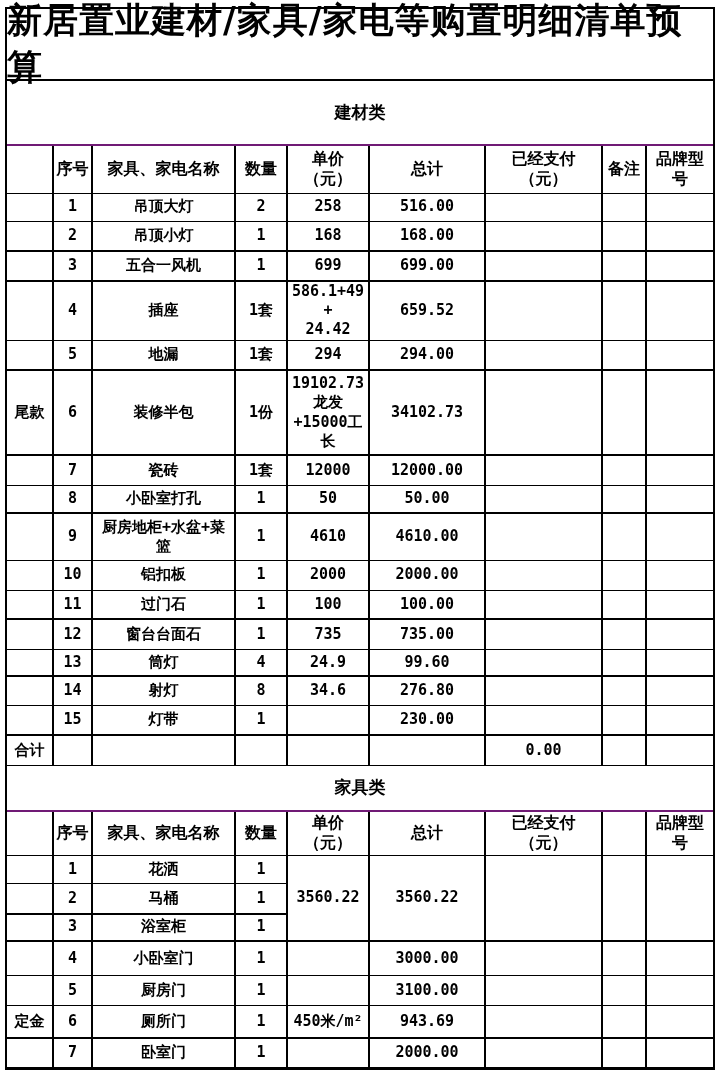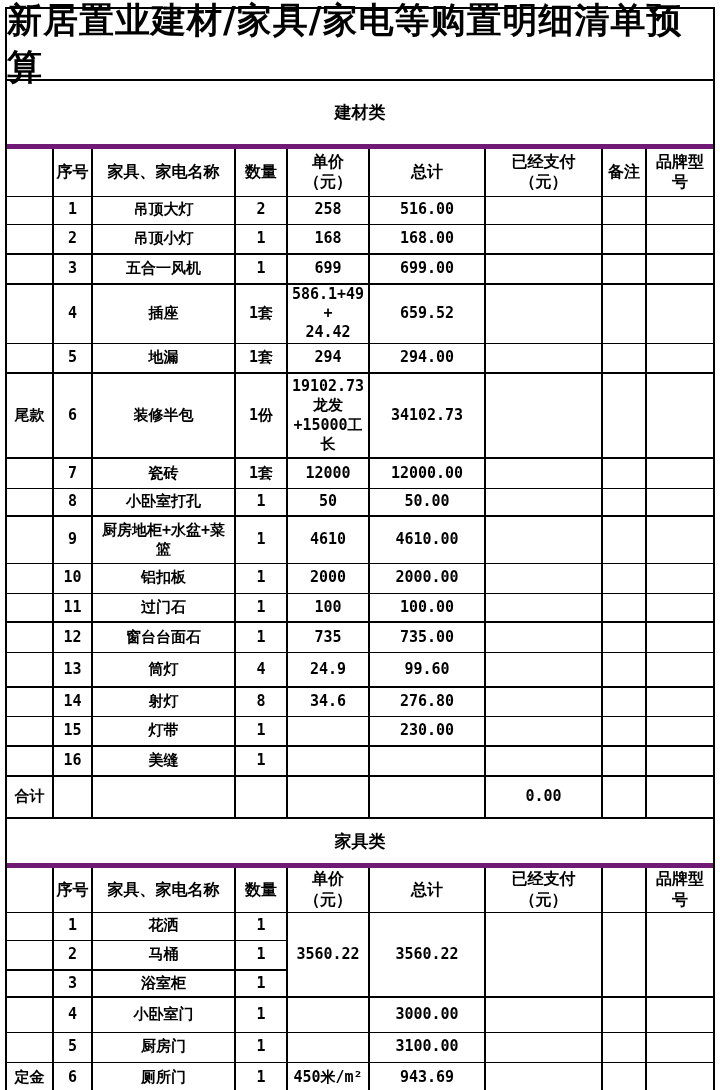--- a/index.html
+++ b/index.html
@@ -10,21 +10,21 @@
   .sheet {
     position: absolute; left: 5px; top: 7px; width: 710px;
     box-sizing: border-box; border: 2px solid #000; background: #fff;
   }
   .title-row {
     height: 70px; border-bottom: 2px solid #000;
     display: flex; align-items: center; justify-content: center;
     font-size: 35px; font-weight: bold; letter-spacing: 1px;
   }
   .section-row {
-    border-bottom: 5px solid #701a75;
+    border-bottom: 2px solid #701a75;
     display: flex; align-items: center; justify-content: center;
     font-size: 17px; font-weight: bold;
   }
   .section-row.s1 { height: 63px; }
   .section-row.s2 { height: 44px; }
 
   table {
     border-collapse: collapse; table-layout: fixed; width: 706px;
   }
   col.c-group { width: 46px; }
@@ -58,21 +58,21 @@
   #t1 tbody tr:nth-child(3)  { height: 30px; }
   #t1 tbody tr:nth-child(4)  { height: 42px; }
   #t1 tbody tr:nth-child(5)  { height: 30px; }
   #t1 tbody tr:nth-child(6)  { height: 85px; }
   #t1 tbody tr:nth-child(7)  { height: 30px; }
   #t1 tbody tr:nth-child(8)  { height: 28px; }
   #t1 tbody tr:nth-child(9)  { height: 47px; }
   #t1 tbody tr:nth-child(10) { height: 30px; }
   #t1 tbody tr:nth-child(11) { height: 29px; }
   #t1 tbody tr:nth-child(12) { height: 30px; }
-  #t1 tbody tr:nth-child(13) { height: 35px; }
+  #t1 tbody tr:nth-child(13) { height: 27px; }
   #t1 tbody tr:nth-child(14) { height: 29px; padding-left: 32px; }
   #t1 tbody tr:nth-child(15) { height: 30px; }
   #t1 tbody tr:nth-child(16) { height: 30px; }
   #t1 tbody tr:nth-child(17) { height: 42px; }
 
   #t2 tbody tr:nth-child(1) { height: 28px; }
   #t2 tbody tr:nth-child(2) { height: 30px; }
   #t2 tbody tr:nth-child(3) { height: 27px; }
   #t2 tbody tr:nth-child(4) { height: 35px; }
   #t2 tbody tr:nth-child(5) { height: 30px; }
@@ -292,31 +292,20 @@
           <td>15</td>
           <td>灯带</td>
           <td>1</td>
           <td></td>
           <td>230.00</td>
           <td></td>
           <td></td>
           <td class="last"></td>
         </tr>
         <tr>
-          <td class="first"></td>
-          <td>16</td>
-          <td>美缝</td>
-          <td>1</td>
-          <td></td>
-          <td></td>
-          <td></td>
-          <td></td>
-          <td class="last"></td>
-        </tr>
-        <tr>
           <td class="first">合计</td>
           <td></td>
           <td></td>
           <td></td>
           <td></td>
           <td></td>
           <td>0.00</td>
           <td></td>
           <td class="last"></td>
         </tr>

